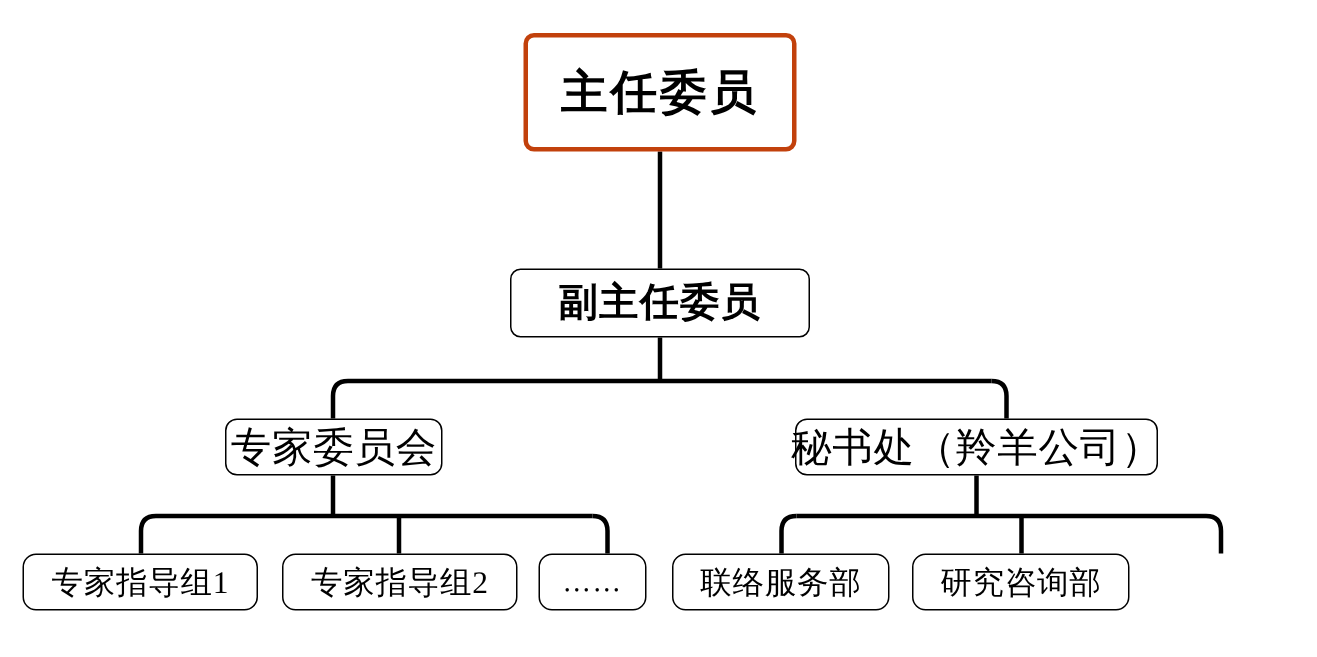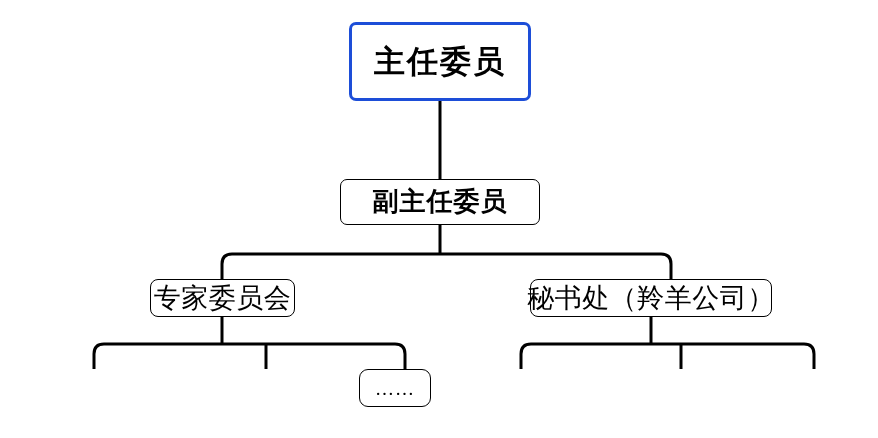--- a/index.html
+++ b/index.html
@@ -34,21 +34,21 @@
     white-space: nowrap;
     z-index: 2;
   }
   .node-label {
     display: block;
     line-height: 1;
     letter-spacing: 0.5px;
   }
   
   .level-root {
-    border: 3px solid #1d4ed8;
+    border: 3px solid #c2410c;
     border-radius: 7px;
   }
   .level-root .node-label {
     font-size: 31px;
     font-weight: bold;
     letter-spacing: 2px;
   }
   
   .level-deputy {
     border: 1.6px solid #000000;
@@ -117,22 +117,34 @@
   </div>
 
   <div class="node level-division" style="left:150px; top:279px; width:145px; height:38px;">
     <span class="node-label">专家委员会</span>
   </div>
 
   <div class="node level-division" style="left:530px; top:279px; width:242px; height:38px;">
     <span class="node-label">秘书处（羚羊公司）</span>
   </div>
 
+  <div class="node level-unit" style="left:15px; top:369px; width:157px; height:38px;">
+    <span class="node-label">专家指导组1</span>
+  </div>
 
+  <div class="node level-unit" style="left:188px; top:369px; width:157px; height:38px;">
+    <span class="node-label">专家指导组2</span>
+  </div>
 
   <div class="node level-unit is-ellipsis" style="left:359px; top:369px; width:72px; height:38px;">
     <span class="node-label">……</span>
   </div>
 
+  <div class="node level-unit" style="left:448px; top:369px; width:145px; height:38px;">
+    <span class="node-label">联络服务部</span>
+  </div>
 
+  <div class="node level-unit" style="left:608px; top:369px; width:145px; height:38px;">
+    <span class="node-label">研究咨询部</span>
+  </div>
 
 
 </div>
 
 </body></html>

